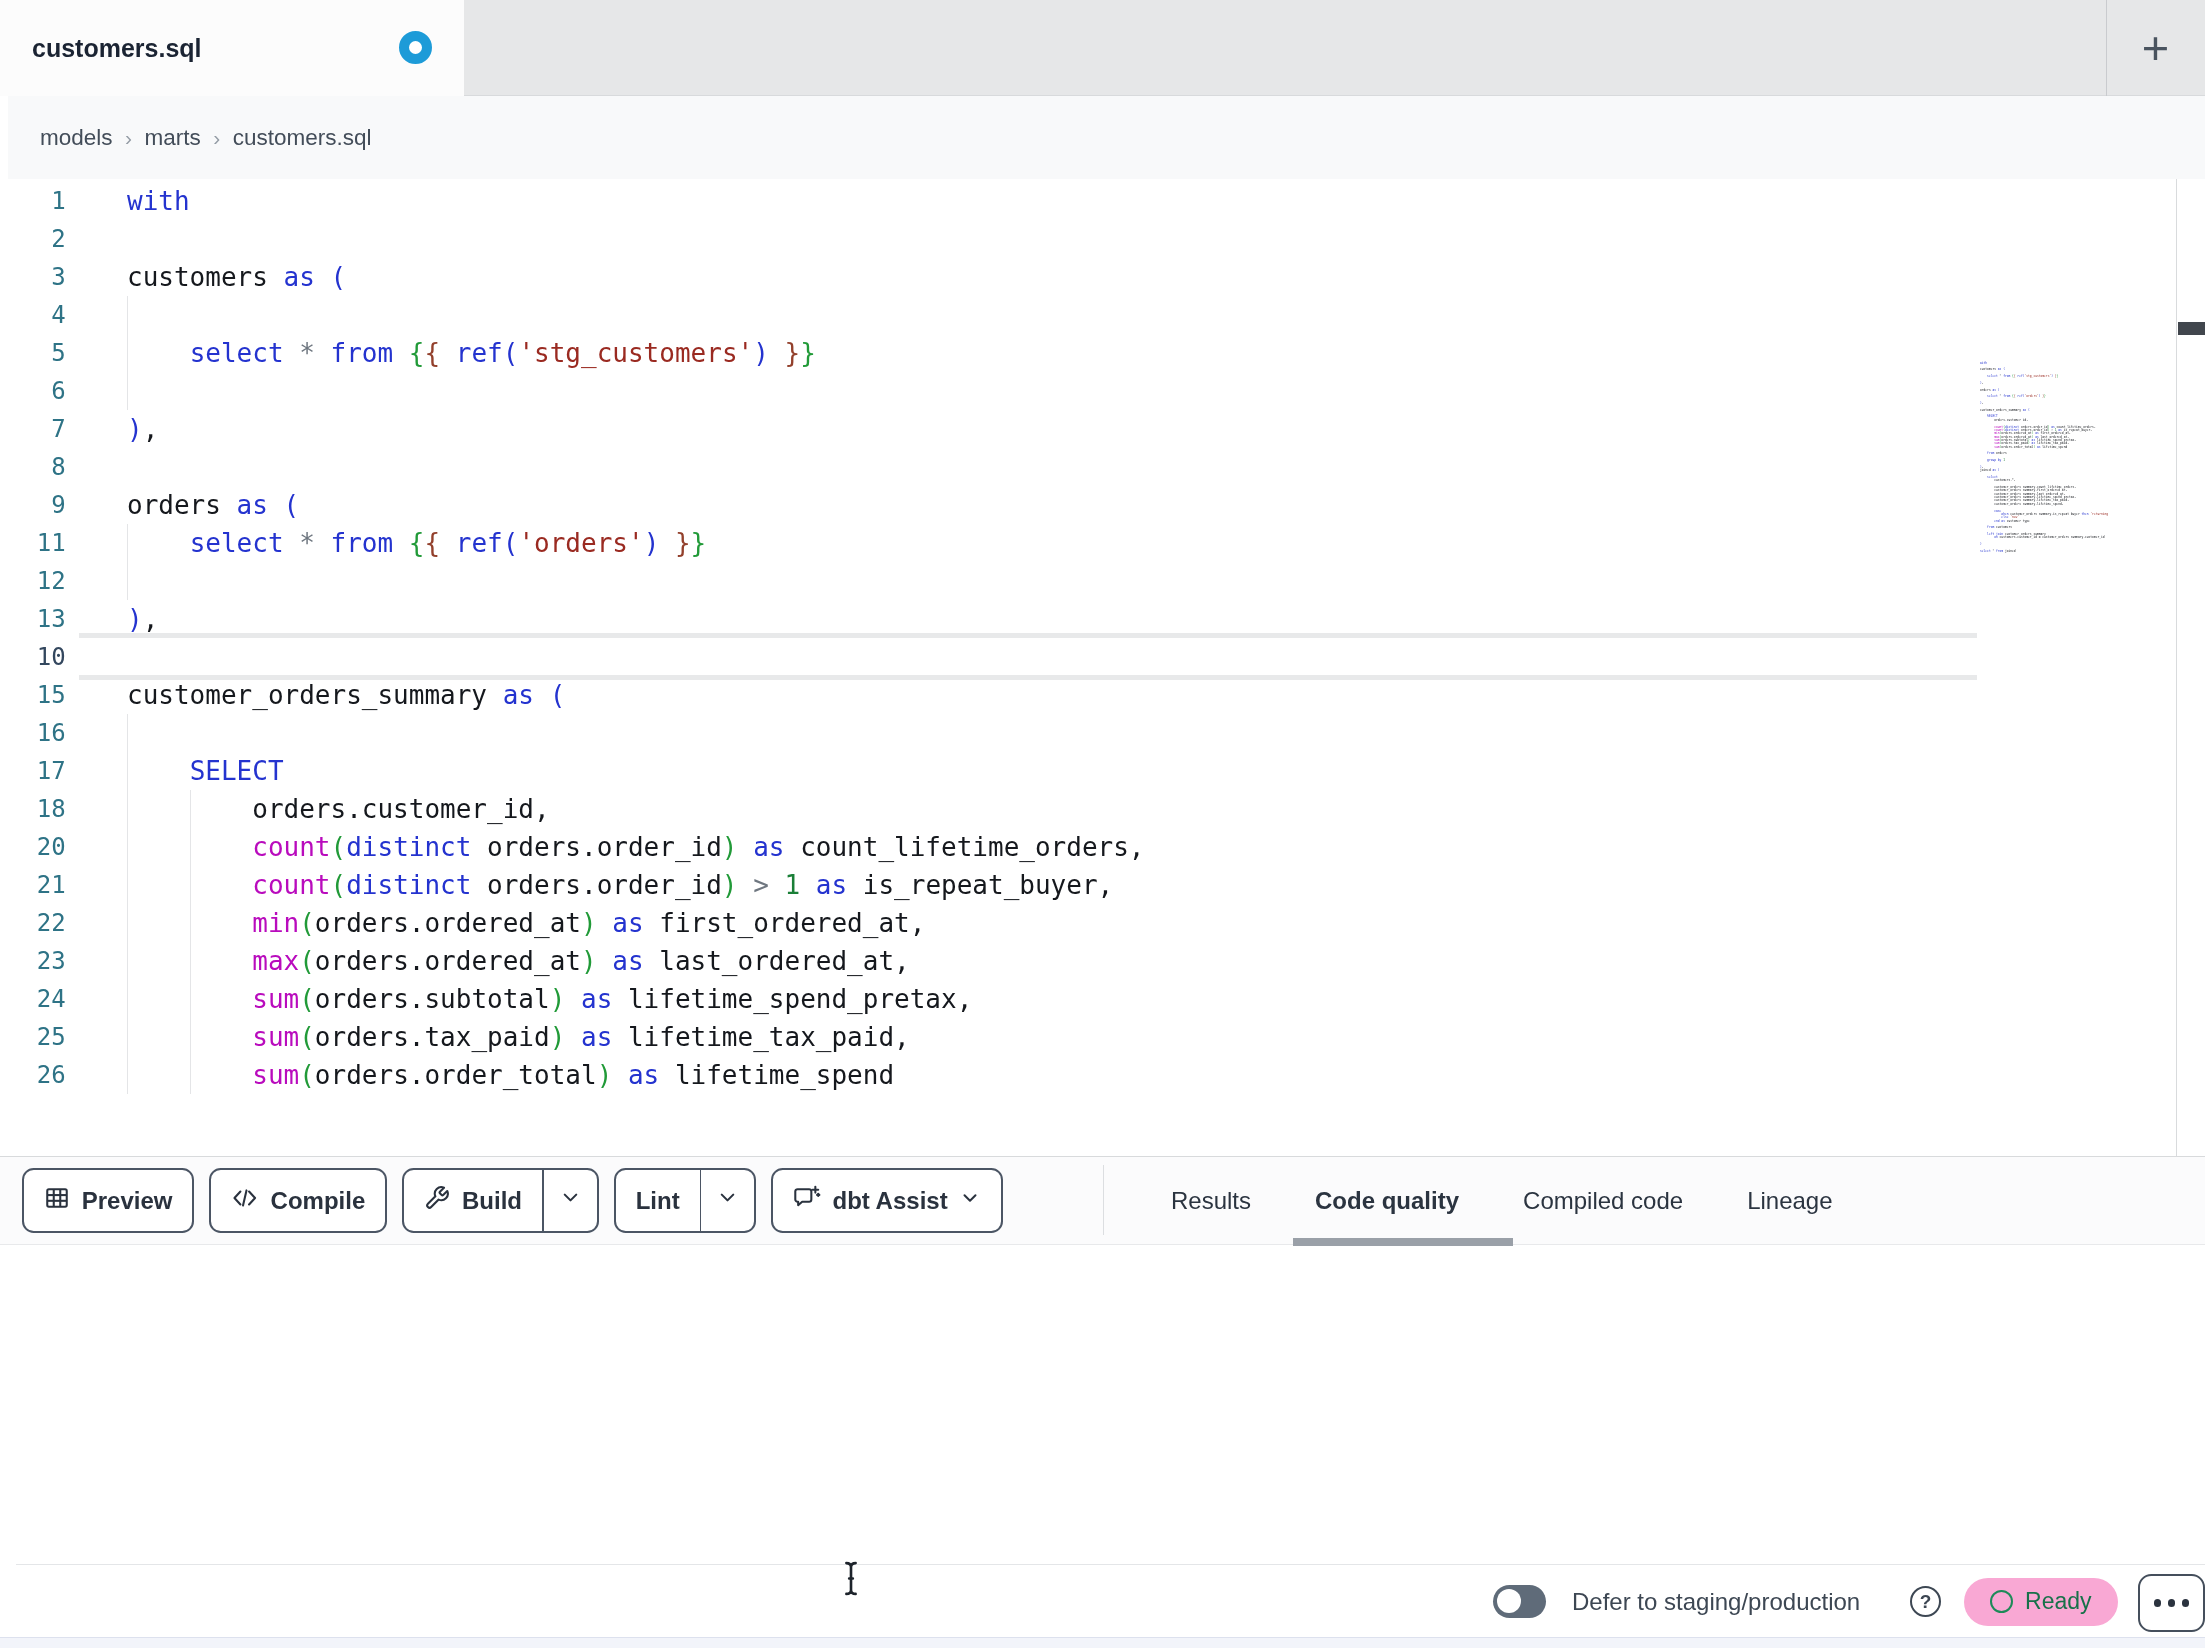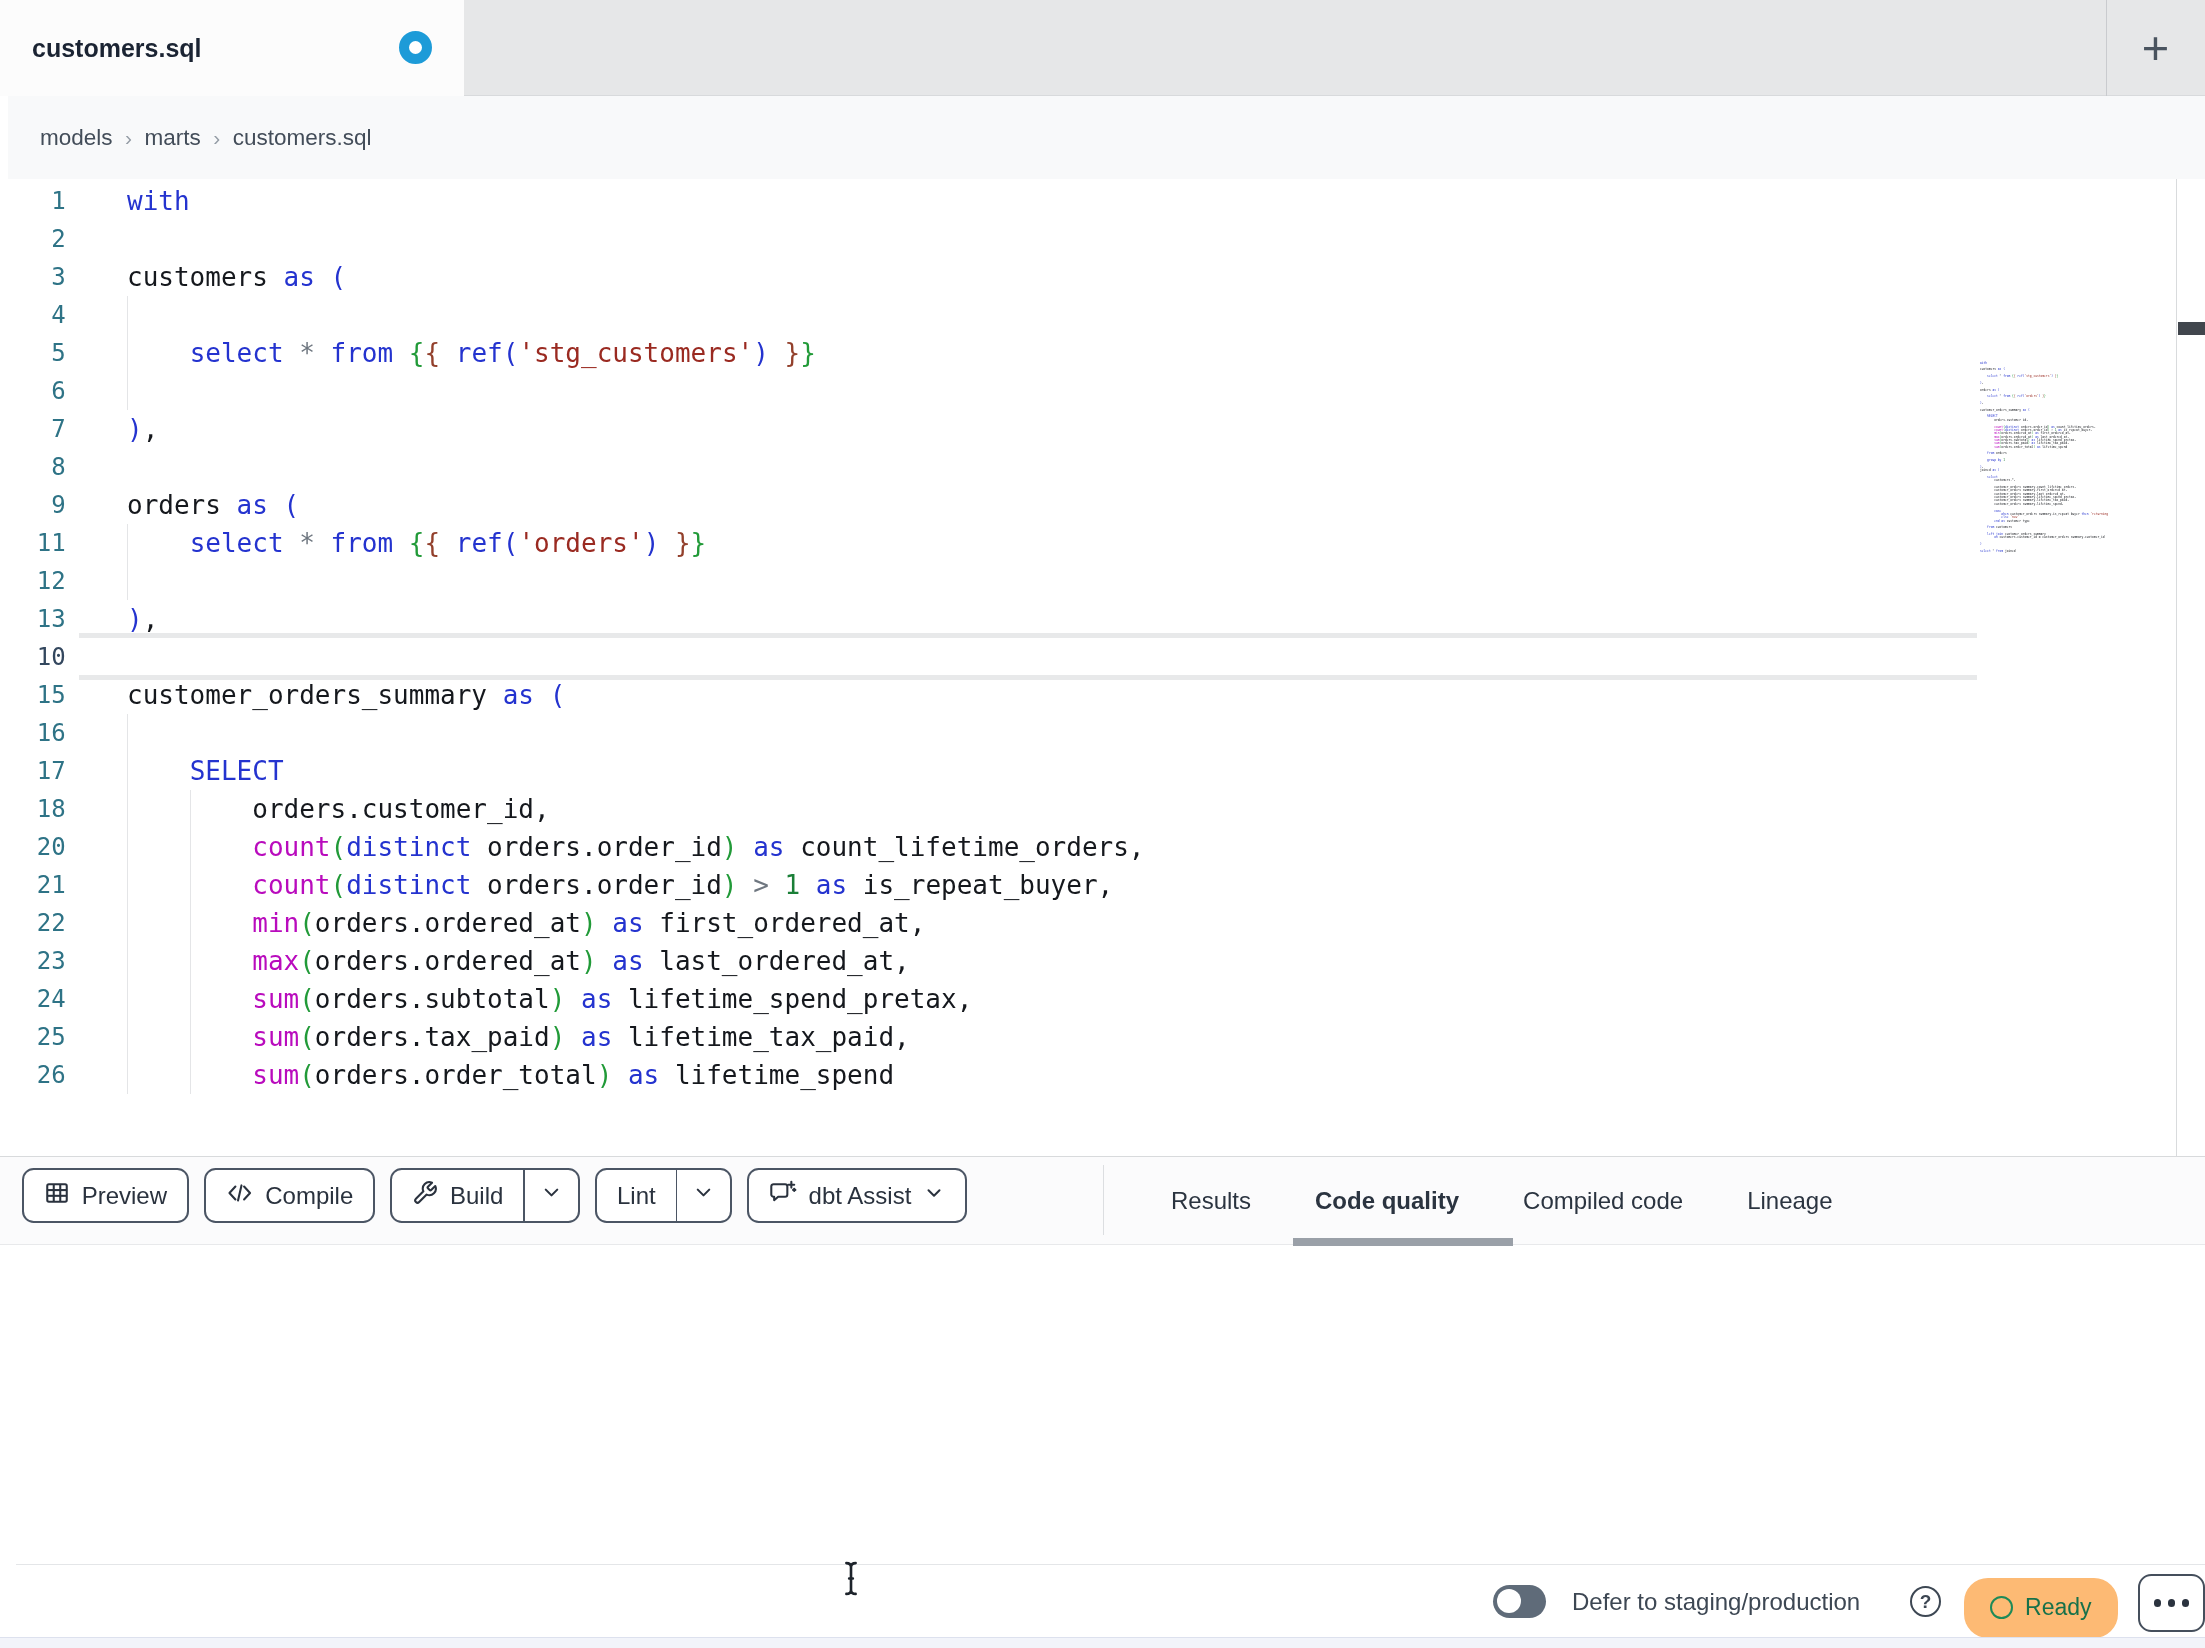--- a/index.html
+++ b/index.html
@@ -53,22 +53,22 @@
             font-family:"DejaVu Sans Mono","Liberation Mono",monospace;
             font-size:8.8px;line-height:10px;white-space:pre;}
   .mm-line{height:10px;}
   .editor-scroll-track{position:absolute;left:2176px;top:0;width:0.8px;height:978px;background:#d9dbdd;}
   .editor-scroll-thumb{position:absolute;left:2178px;top:143px;width:27.5px;height:13.3px;background:#41464d;}
 
   
   .toolbar{position:absolute;left:0;top:1157px;width:2205px;height:88px;background:#fbfbfc;
            border-bottom:0.8px solid #e8e9eb;box-sizing:border-box;}
   .toolbar-buttons{position:absolute;left:22px;top:11px;display:flex;gap:15px;align-items:center;}
-  .tbtn{display:flex;align-items:center;height:55px;background:#fff;border:2.1px solid #4b5564;
-        border-radius:11.7px;box-sizing:border-box;color:#2a323e;font-size:24px;font-weight:400;
+  .tbtn{display:flex;align-items:center;height:65px;background:#fff;border:2.1px solid #4b5564;
+        border-radius:11.7px;box-sizing:border-box;color:#2a323e;font-size:24px;font-weight:700;
         font-family:"Liberation Sans",sans-serif;padding:0;}
   .tbtn .seg{display:flex;align-items:center;gap:11.7px;padding:0 20px;height:100%;}
   .tbtn .seg.caret{padding:0 15px;}
   .tbtn .vdiv{width:1.7px;height:100%;background:#4b5564;}
   .toolbar-sep{position:absolute;left:1103px;top:8.3px;width:0.8px;height:70px;background:#dcdee1;}
   .result-tabs{position:absolute;left:1171px;top:0;height:88px;display:flex;gap:64px;align-items:center;
                font-size:24px;color:#2b3440;}
   .rtab{white-space:nowrap;}
   .rtab.active{font-weight:bold;}
   .tab-underline{position:absolute;left:1293px;top:81px;width:220px;height:7.5px;background:#9aa0a8;}
@@ -81,22 +81,22 @@
              border-top:0.8px solid #e4e6e8;box-sizing:border-box;}
   .ibeam{position:absolute;left:824px;top:-5px;color:#1d232b;}
   .toggle{position:absolute;left:1477px;top:20px;width:53px;height:33px;border-radius:16.7px;
           background:#5f6b79;}
   .toggle-knob{position:absolute;left:4.2px;top:4.2px;width:24px;height:24px;border-radius:50%;background:#fff;}
   .defer-label{position:absolute;left:1556px;top:0;height:73px;display:flex;align-items:center;
                font-size:24px;color:#3d4753;}
   .help{position:absolute;left:1894px;top:21px;width:31px;height:31px;border-radius:50%;
         border:2.1px solid #3d4753;box-sizing:border-box;display:flex;align-items:center;
         justify-content:center;font-size:19px;font-weight:bold;color:#3d4753;}
-  .ready-pill{position:absolute;left:1948px;top:12.5px;width:154px;height:60px;border-radius:24px;
-              background:#fdba74;display:flex;align-items:center;justify-content:center;gap:11.7px;
+  .ready-pill{position:absolute;left:1948px;top:12.5px;width:154px;height:48px;border-radius:24px;
+              background:#f9a8d4;display:flex;align-items:center;justify-content:center;gap:11.7px;
               font-size:23px;font-weight:500;color:#17714a;}
   .ready-dot{width:23px;height:23px;border-radius:50%;border:2.5px solid #1d8a58;box-sizing:border-box;}
   .more-btn{position:absolute;left:2122px;top:9.2px;width:67px;height:58px;border-radius:13.3px;
             background:#fff;border:2.1px solid #454f5c;box-sizing:border-box;display:flex;
             align-items:center;justify-content:center;gap:6.7px;}
   .dot{width:7.5px;height:7.5px;border-radius:50%;background:#2b333f;}
 
   .bottomstrip{position:absolute;left:0;top:1637px;width:2205px;height:11px;background:#f2f4fa;
                border-top:0.8px solid #dde1ee;box-sizing:border-box;}
 </style>

